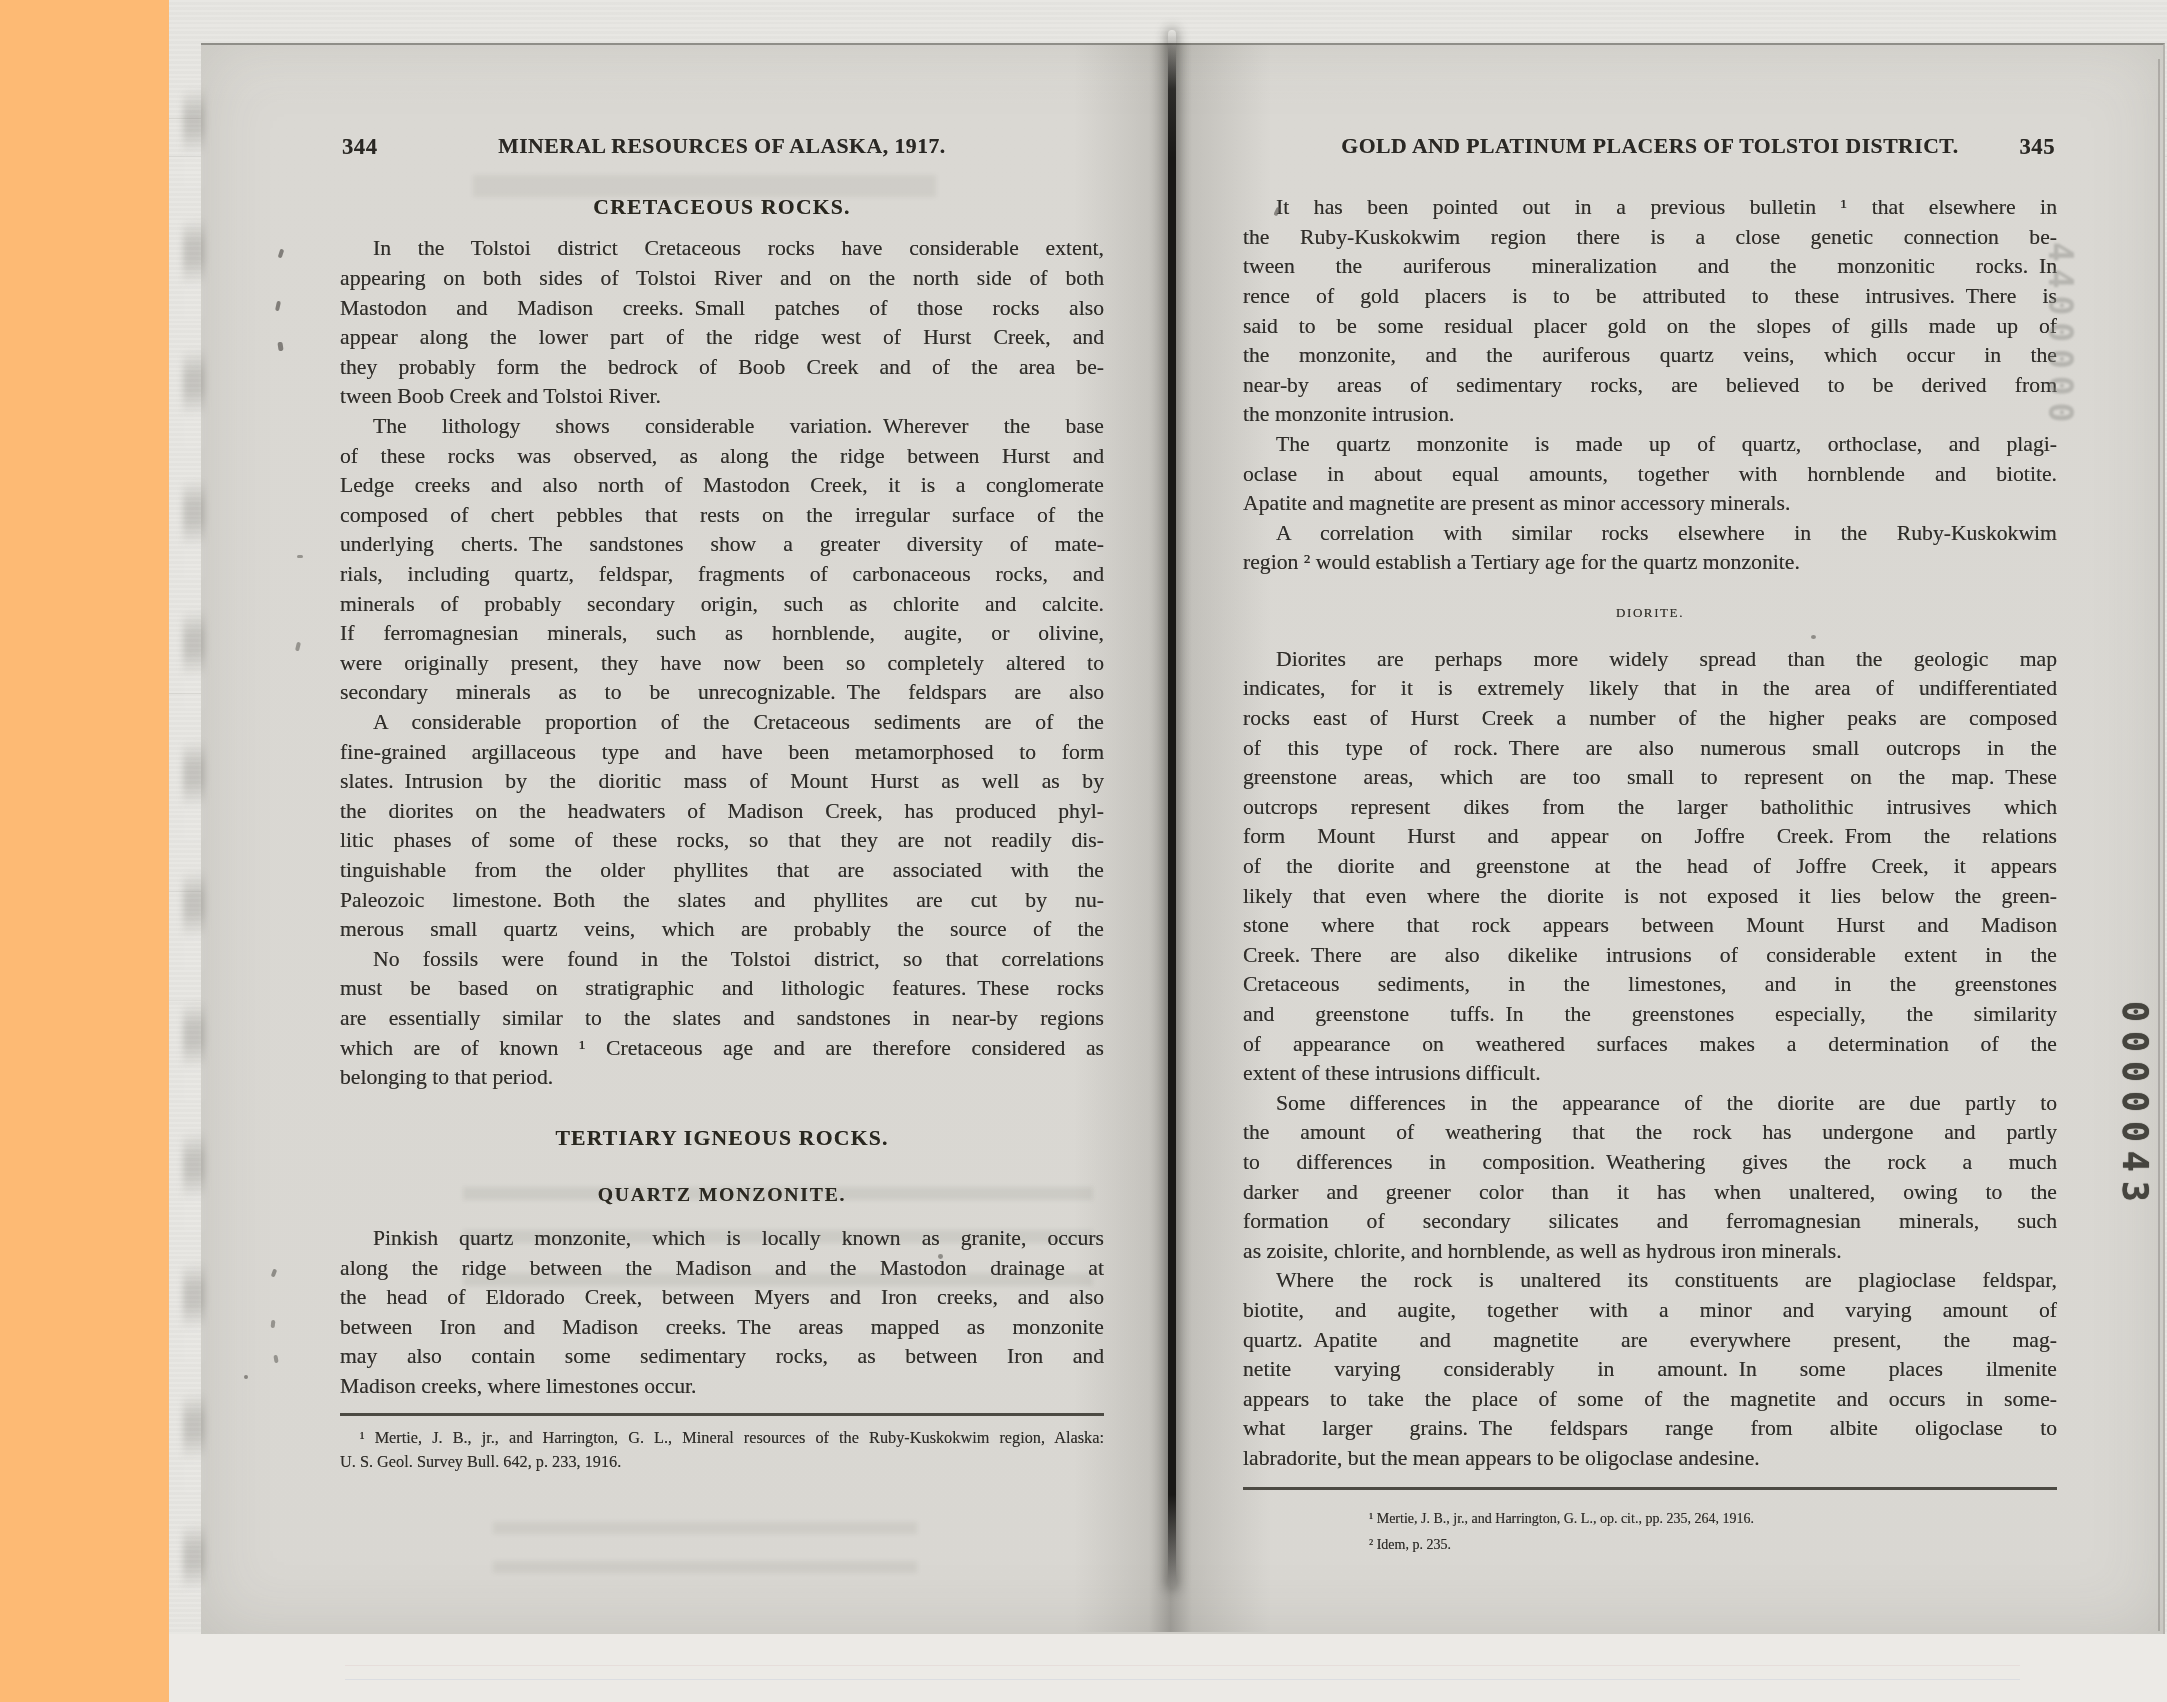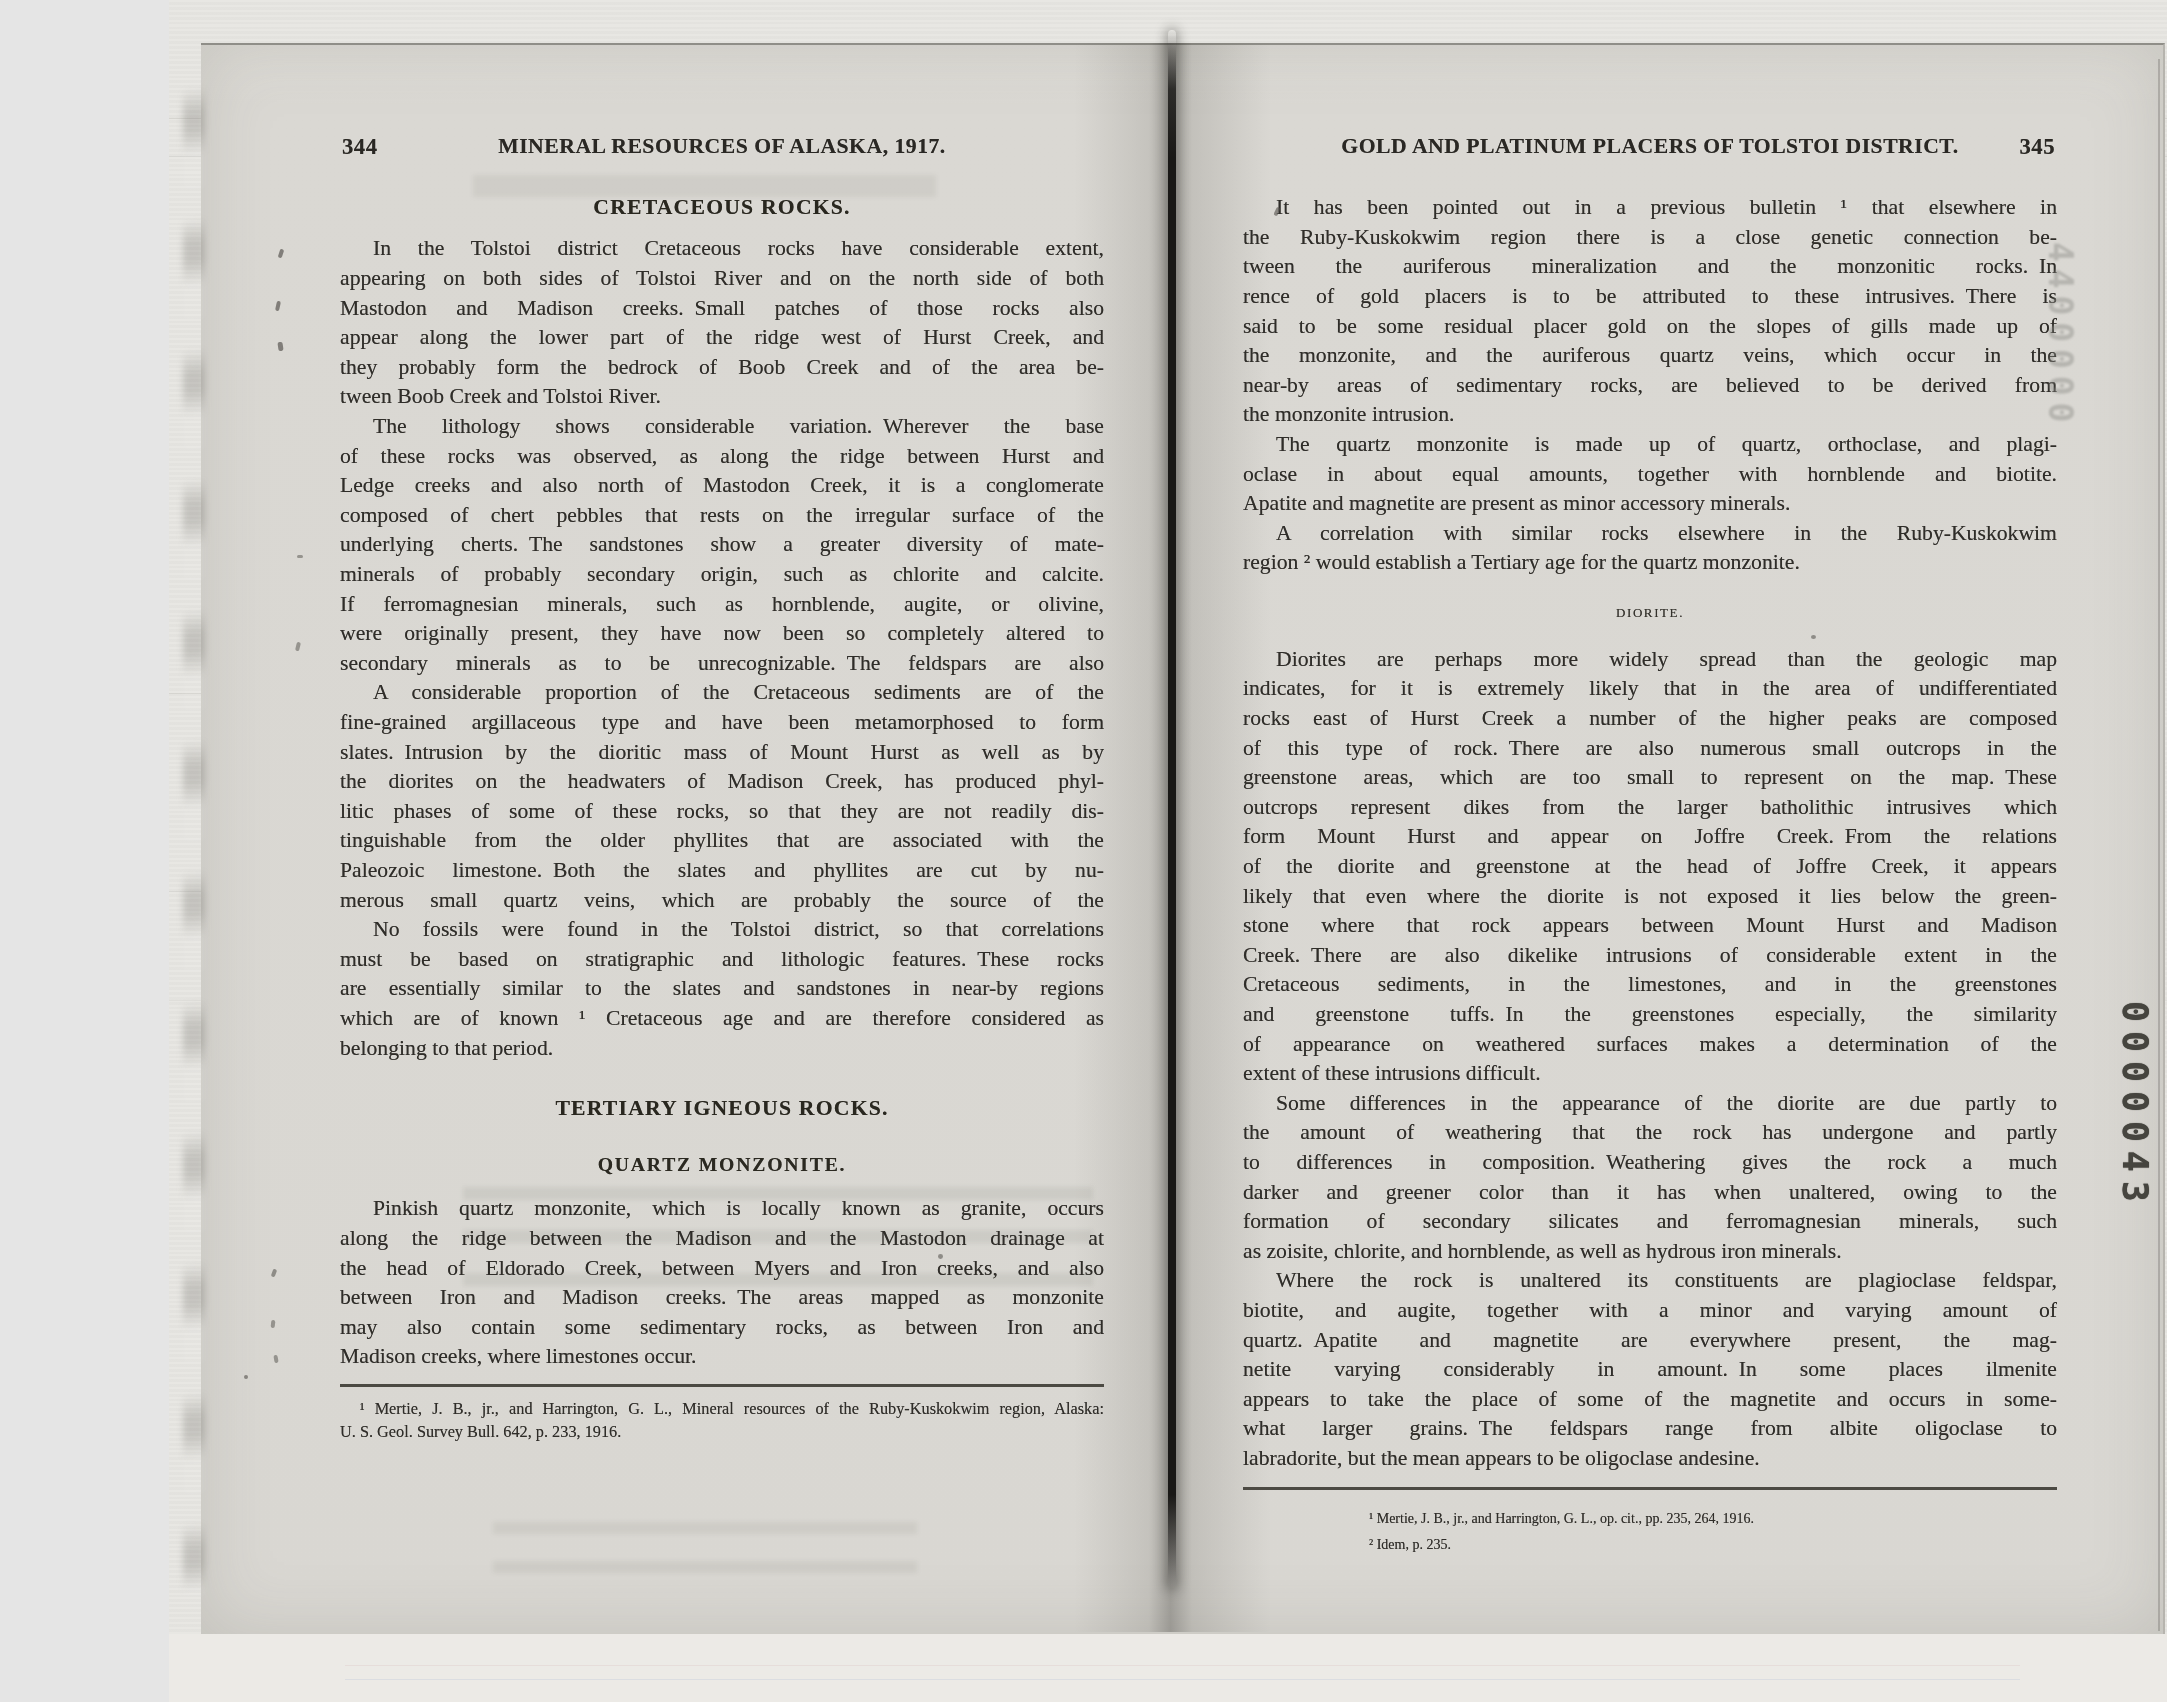--- a/index.html
+++ b/index.html
@@ -1,16 +1,16 @@
 <!DOCTYPE html>
 <html><head>
 <meta charset="utf-8">
 <style>
   html,body{margin:0;padding:0;background:#ffffff;}
-  .viewport{position:relative;width:2167px;height:1702px;overflow:hidden;background:#e5e5e5;
+  .viewport{position:relative;width:2167px;height:1702px;overflow:hidden;background:#fdba74;
             font-family:"Liberation Serif", serif;}
   
   .scan-bg{position:absolute;left:169px;top:0;width:1998px;height:1702px;background-color:#e7e6e2;
     background-image:repeating-linear-gradient(180deg, rgba(255,255,255,0.05) 0 2px, rgba(0,0,0,0.015) 2px 4.9px);}
   .streak{position:absolute;left:0;width:100%;height:1px;background:rgba(60,58,52,0.10);}
   .streak.s1{top:118px;} .streak.s2{top:156px;opacity:.7;} .streak.s3{top:1000px;opacity:.5;}
   .streak.s4{top:693px;width:59px;opacity:.8;} .streak.s5{top:891px;width:54px;opacity:.6;}
   
   .page-surface{position:absolute;left:201px;top:43px;width:1962px;height:1589px;
     background:linear-gradient(180deg,#dedcd7 0,#dad8d3 59px,#d9d7d2 100%);
@@ -121,20 +121,21 @@
           <div class="line">appear along the lower part of the ridge west of Hurst Creek, and</div>
           <div class="line">they probably form the bedrock of Boob Creek and of the area be-</div>
           <div class="line end">tween Boob Creek and Tolstoi River.</div>
         </div>
         <div class="blk para">
           <div class="line first">The lithology shows considerable variation. Wherever the base</div>
           <div class="line">of these rocks was observed, as along the ridge between Hurst and</div>
           <div class="line">Ledge creeks and also north of Mastodon Creek, it is a conglomerate</div>
           <div class="line">composed of chert pebbles that rests on the irregular surface of the</div>
           <div class="line">underlying cherts. The sandstones show a greater diversity of mate-</div>
+          <div class="line">rials, including quartz, feldspar, fragments of carbonaceous rocks, and</div>
           <div class="line">minerals of probably secondary origin, such as chlorite and calcite.</div>
           <div class="line">If ferromagnesian minerals, such as hornblende, augite, or olivine,</div>
           <div class="line">were originally present, they have now been so completely altered to</div>
           <div class="line">secondary minerals as to be unrecognizable. The feldspars are also</div>
         </div>
         <div class="blk para">
           <div class="line first">A considerable proportion of the Cretaceous sediments are of the</div>
           <div class="line">fine-grained argillaceous type and have been metamorphosed to form</div>
           <div class="line">slates. Intrusion by the dioritic mass of Mount Hurst as well as by</div>
           <div class="line">the diorites on the headwaters of Madison Creek, has produced phyl-</div>

